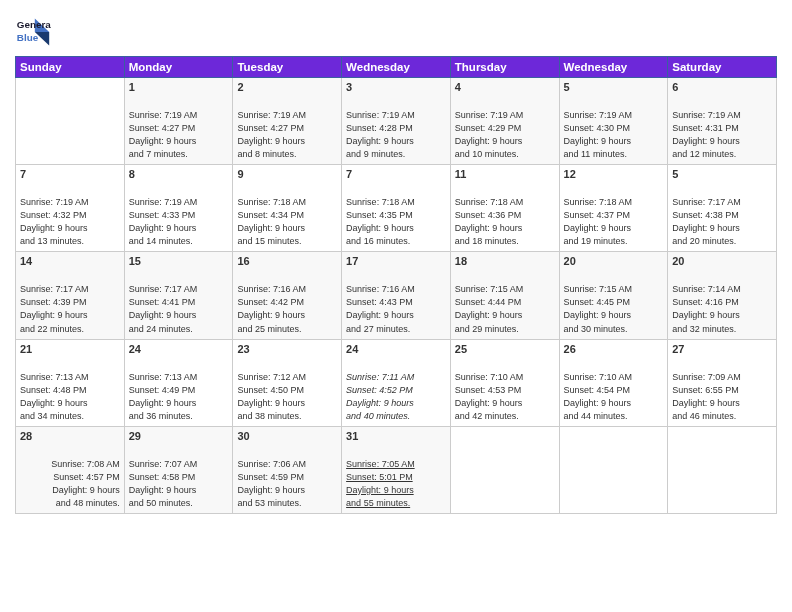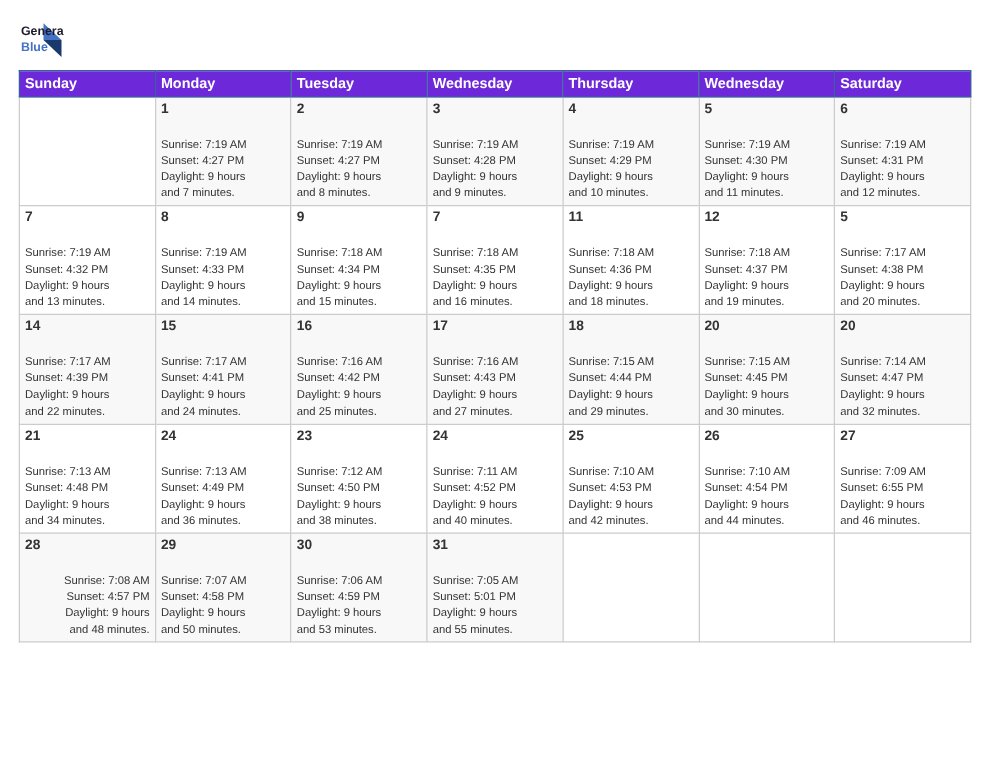--- a/index.html
+++ b/index.html
@@ -254,21 +254,21 @@
           <td>
             <div class="day-number">20</div>
             <div class="day-info" style="white-space: pre-line;">Sunrise: 7:15 AM
 Sunset: 4:45 PM
 Daylight: 9 hours
 and 30 minutes.</div>
           </td>
           <td>
             <div class="day-number">20</div>
             <div class="day-info" style="white-space: pre-line;">Sunrise: 7:14 AM
-Sunset: 4:47 PM
+Sunset: 4:16 PM
 Daylight: 9 hours
 and 32 minutes.</div>
           </td>
         </tr>
         <tr>
           <td>
             <div class="day-number">21</div>
             <div class="day-info" style="white-space: pre-line;">Sunrise: 7:13 AM
 Sunset: 4:48 PM
 Daylight: 9 hours
@@ -283,21 +283,21 @@
           </td>
           <td>
             <div class="day-number">23</div>
             <div class="day-info" style="white-space: pre-line;">Sunrise: 7:12 AM
 Sunset: 4:50 PM
 Daylight: 9 hours
 and 38 minutes.</div>
           </td>
           <td>
             <div class="day-number">24</div>
-            <div class="day-info" style="white-space: pre-line;">Sunrise: 7:11 AM
+            <div class="day-info" style="white-space: pre-line; font-style: italic;">Sunrise: 7:11 AM
 Sunset: 4:52 PM
 Daylight: 9 hours
 and 40 minutes.</div>
           </td>
           <td>
             <div class="day-number">25</div>
             <div class="day-info" style="white-space: pre-line;">Sunrise: 7:10 AM
 Sunset: 4:53 PM
 Daylight: 9 hours
 and 42 minutes.</div>
@@ -334,21 +334,21 @@
           </td>
           <td>
             <div class="day-number">30</div>
             <div class="day-info" style="white-space: pre-line;">Sunrise: 7:06 AM
 Sunset: 4:59 PM
 Daylight: 9 hours
 and 53 minutes.</div>
           </td>
           <td>
             <div class="day-number">31</div>
-            <div class="day-info" style="white-space: pre-line;">Sunrise: 7:05 AM
+            <div class="day-info" style="white-space: pre-line; text-decoration: underline;">Sunrise: 7:05 AM
 Sunset: 5:01 PM
 Daylight: 9 hours
 and 55 minutes.</div>
           </td>
           <td class="empty-cell"></td>
           <td class="empty-cell"></td>
           <td class="empty-cell"></td>
         </tr>
       </tbody>
   </table>

